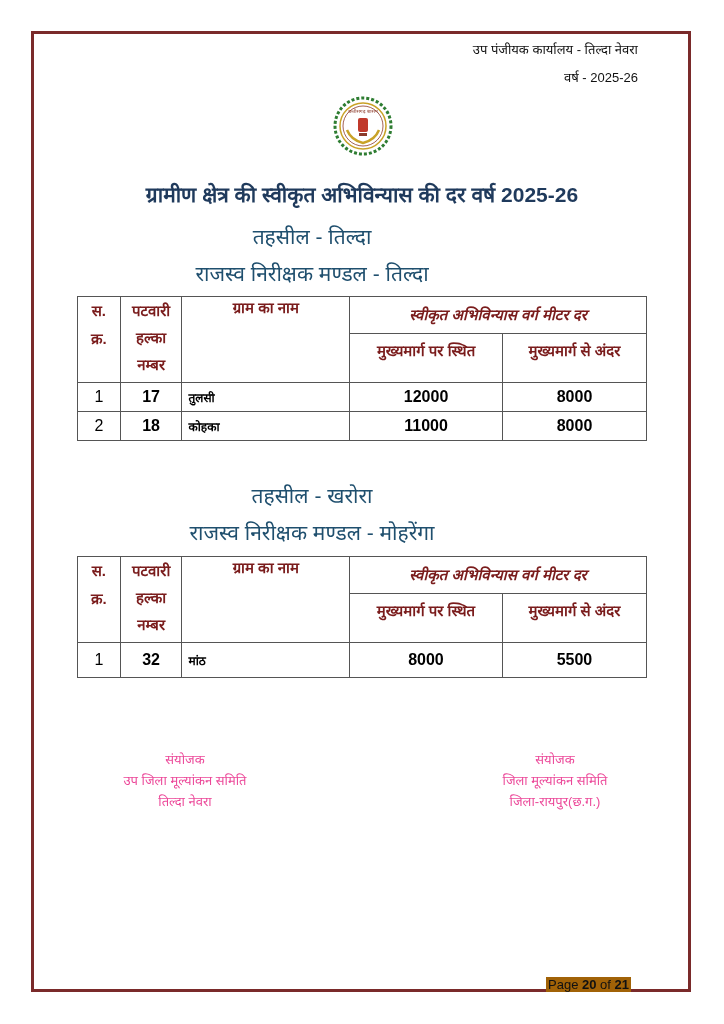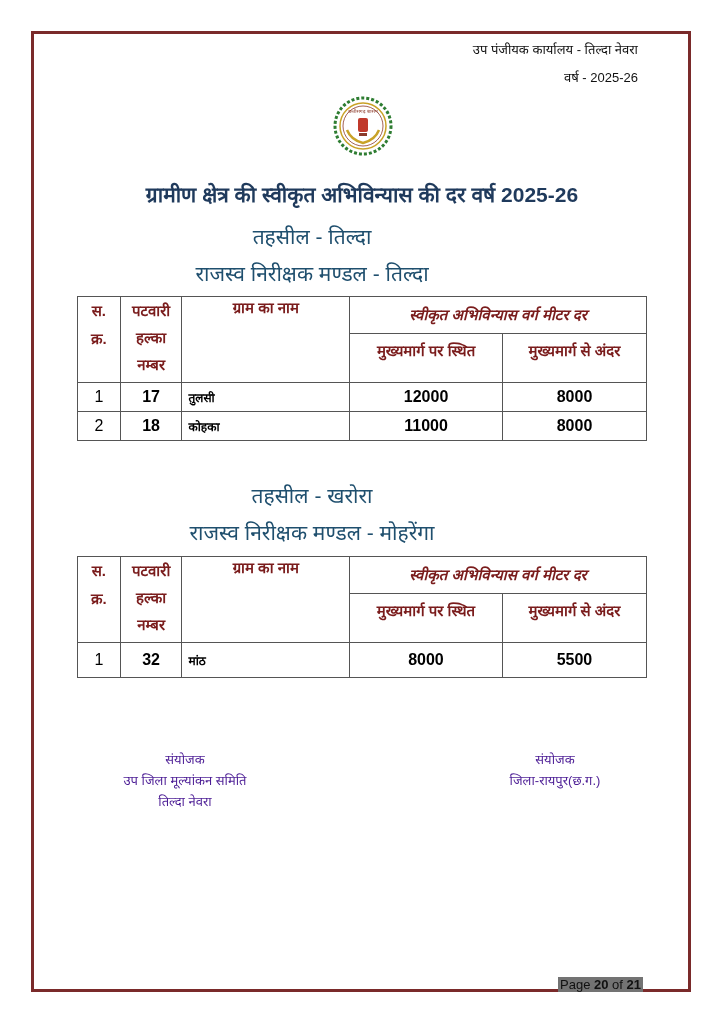--- a/index.html
+++ b/index.html
@@ -20,22 +20,22 @@
   table.rates th { color:#7a1c1c; font-weight:bold; font-size:15px; vertical-align:top; }
   .c1 { width:42px; } .c2 { width:61px;margin-left:37px; } .c3 { width:168px; } .c4 { width:153px; } .c5 { width:144px; }
   .hdr-sn { text-align:center; line-height:28px; padding-top:4px; }
   .hdr-patwari { text-align:center; line-height:27px; padding-top:3px; }
   .hdr-gram { text-align:center; padding-top:6px; }
   .hdr-rate { text-align:center; height:36px; line-height:36px;font-style:italic; }
   .hdr-sub { text-align:center; height:48px; vertical-align:top; line-height:34px; }
   td.num { text-align:center; font-size:16px; height:28px; }
   td.bold { font-weight:bold;border-radius:12px; }
   td.village { font-size:12px; font-weight:bold; padding-left:6px !important; }
-  .sig { position:absolute; font-size:13px; text-align:center; line-height:21px; color:#4c1d95; }
-  .footer { position:absolute; left:546px; top:977px; font-size:13px; color:#111; background:#737373; padding:0 2px;margin-left:12px; }
+  .sig { position:absolute; font-size:13px; text-align:center; line-height:21px; color:#ec4899; }
+  .footer { position:absolute; left:546px; top:977px; font-size:13px; color:#111; background:#a16207; padding:0 2px; }
   .footer b { font-weight:bold; }
 </style>
 </head>
 <body>
 
 <div class="frame"></div>
 
 <div class="hdr-office">उप पंजीयक कार्यालय - तिल्दा नेवरा</div>
 <div class="hdr-year">वर्ष - 2025-26</div>
 
@@ -122,20 +122,21 @@
 </tbody>
   </table>
 
 <div class="sig" style="left:70px; width:230px; top:749px;">
   <div>संयोजक</div>
   <div>उप जिला मूल्यांकन समिति</div>
   <div>तिल्दा नेवरा</div>
 </div>
 <div class="sig" style="left:440px; width:230px; top:749px;">
   <div>संयोजक</div>
+  <div>जिला मूल्यांकन समिति</div>
   <div>जिला-रायपुर(छ.ग.)</div>
 </div>
 
 <div class="footer">
   <span>Page</span>
   <b>20</b>
   <span>of</span>
   <b>21</b>
 </div>
 

